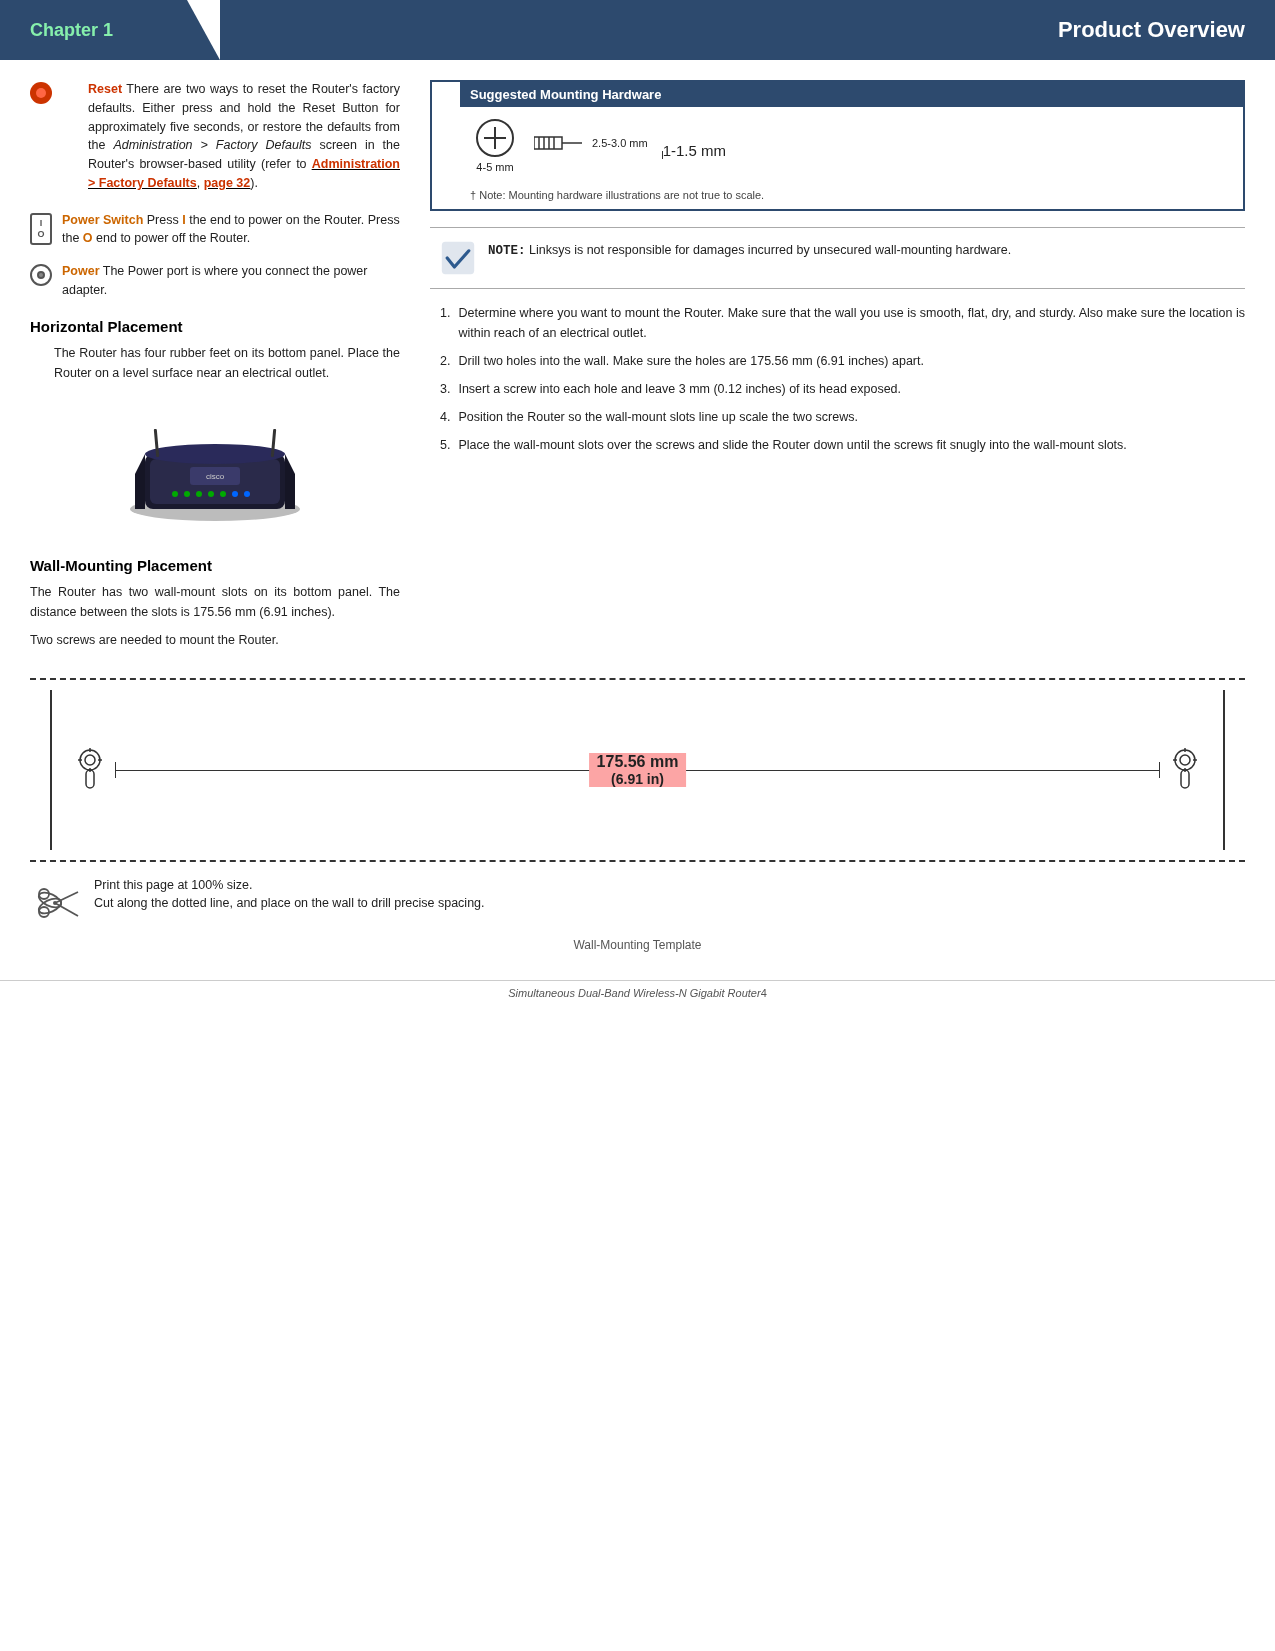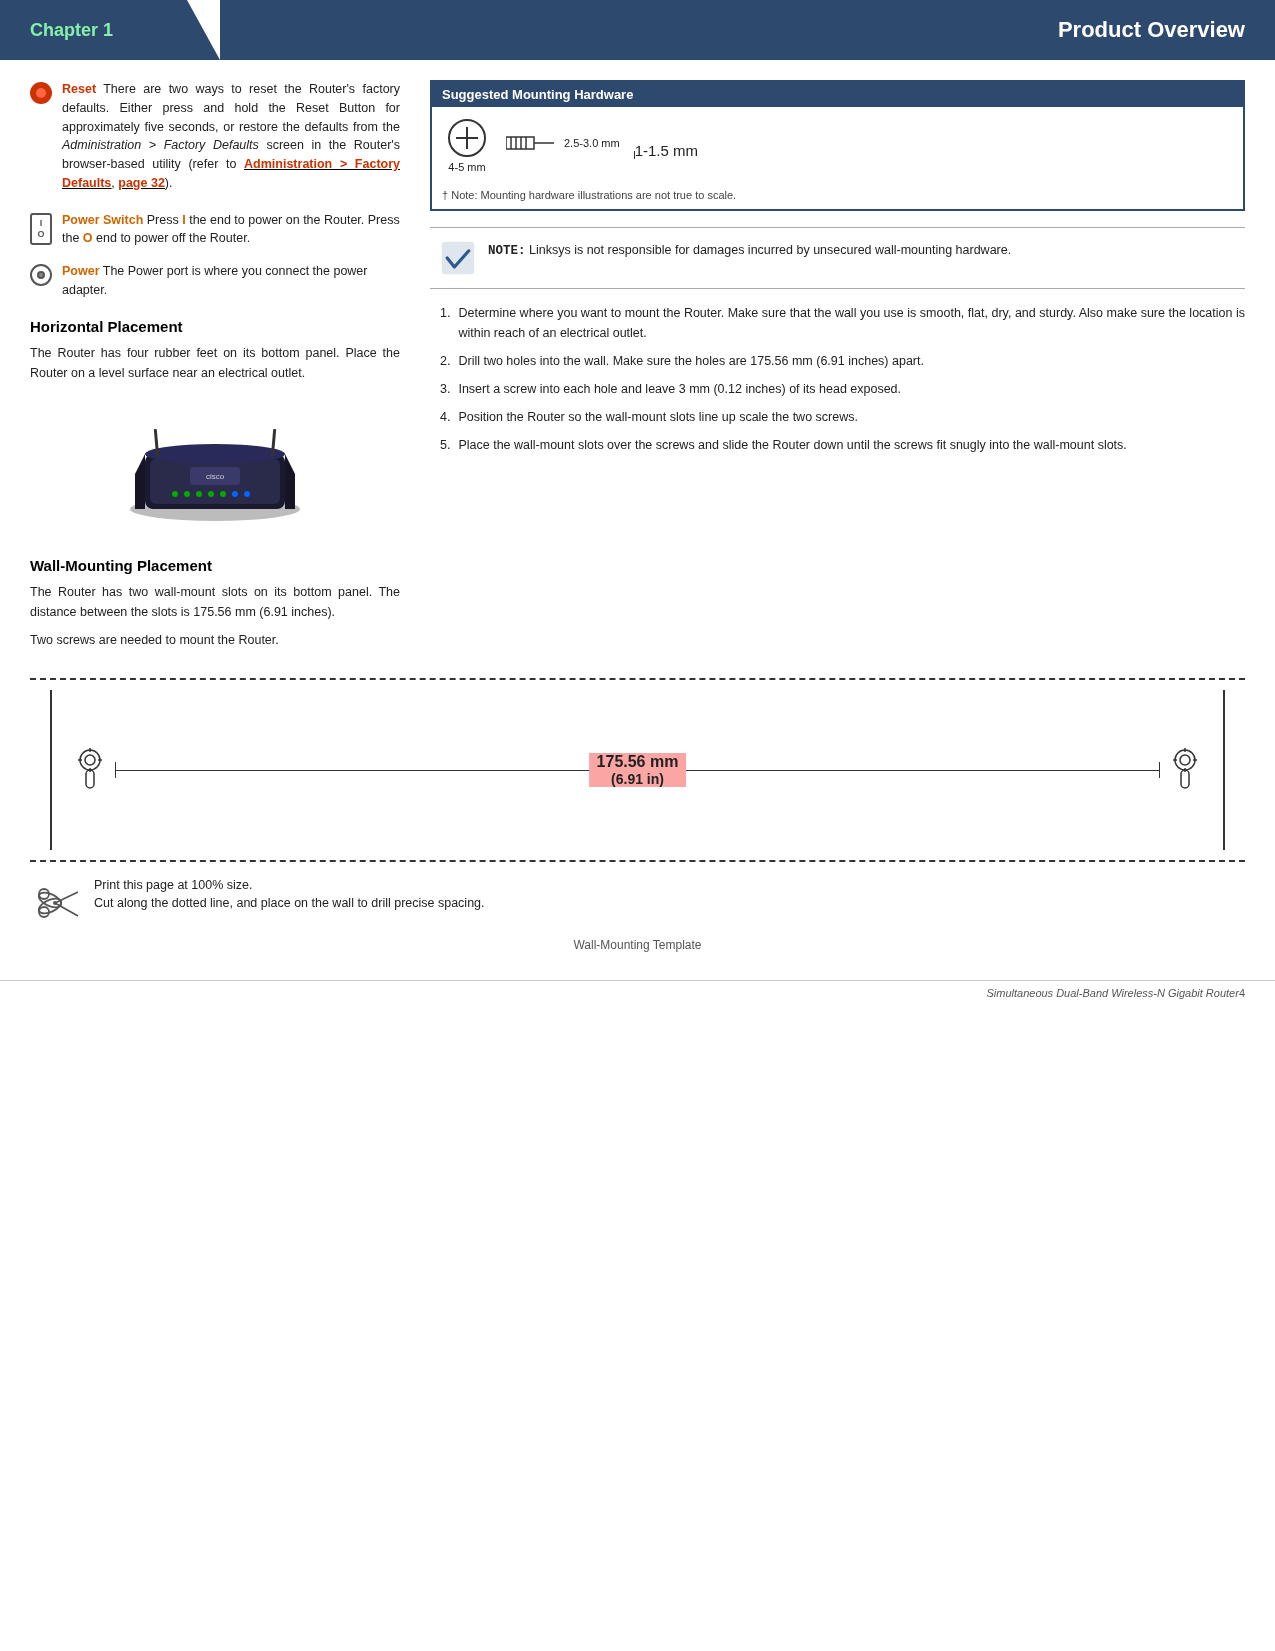--- a/index.html
+++ b/index.html
@@ -81,20 +81,21 @@
     .reset-icon-inner {
       width: 10px;
       height: 10px;
       border-radius: 50%;
       background: #ff6644;
     }
     .reset-text {
       font-size: 12.5px;
       line-height: 1.5;
       text-align: justify;
+      margin-left: 26px;
     }
     .reset-text strong {
       color: #cc3300;
     }
     .reset-text a {
       color: #000;
       font-weight: bold;
       text-decoration: underline;
     }
 
@@ -151,37 +152,39 @@
     .section-heading {
       font-size: 15px;
       font-weight: bold;
       color: #000;
       margin: 18px 0 8px 0;
     }
     .section-text {
       font-size: 12.5px;
       line-height: 1.6;
       text-align: justify;
+      margin-left: 24px;
     }
 
     
     .router-image {
       display: flex;
       justify-content: center;
       margin: 16px 0;
     }
     .router-img-svg {
       width: 200px;
       height: 140px;
     }
 
     
     .mounting-box {
       border: 2px solid #2d4a6e;
       margin-bottom: 16px;
+      padding-left: 28px;
     }
     .mounting-box-header {
       background: #2d4a6e;
       color: #fff;
       font-weight: bold;
       font-size: 13px;
       padding: 5px 10px;
     }
     .mounting-box-content {
       display: flex;
@@ -343,21 +346,21 @@
       flex-direction: column;
       gap: 4px;
     }
     .print-line {
       font-size: 12.5px;
     }
 
     
     .bottom-bar {
       display: flex;
-      justify-content: flex-end;
+      justify-content: center;
       align-items: center;
       padding: 6px 30px;
       border-top: 1px solid #ccc;
       margin-top: 8px;
     }
     .bottom-left {
       font-size: 11px;
       font-style: italic;
       color: #555;
     }

